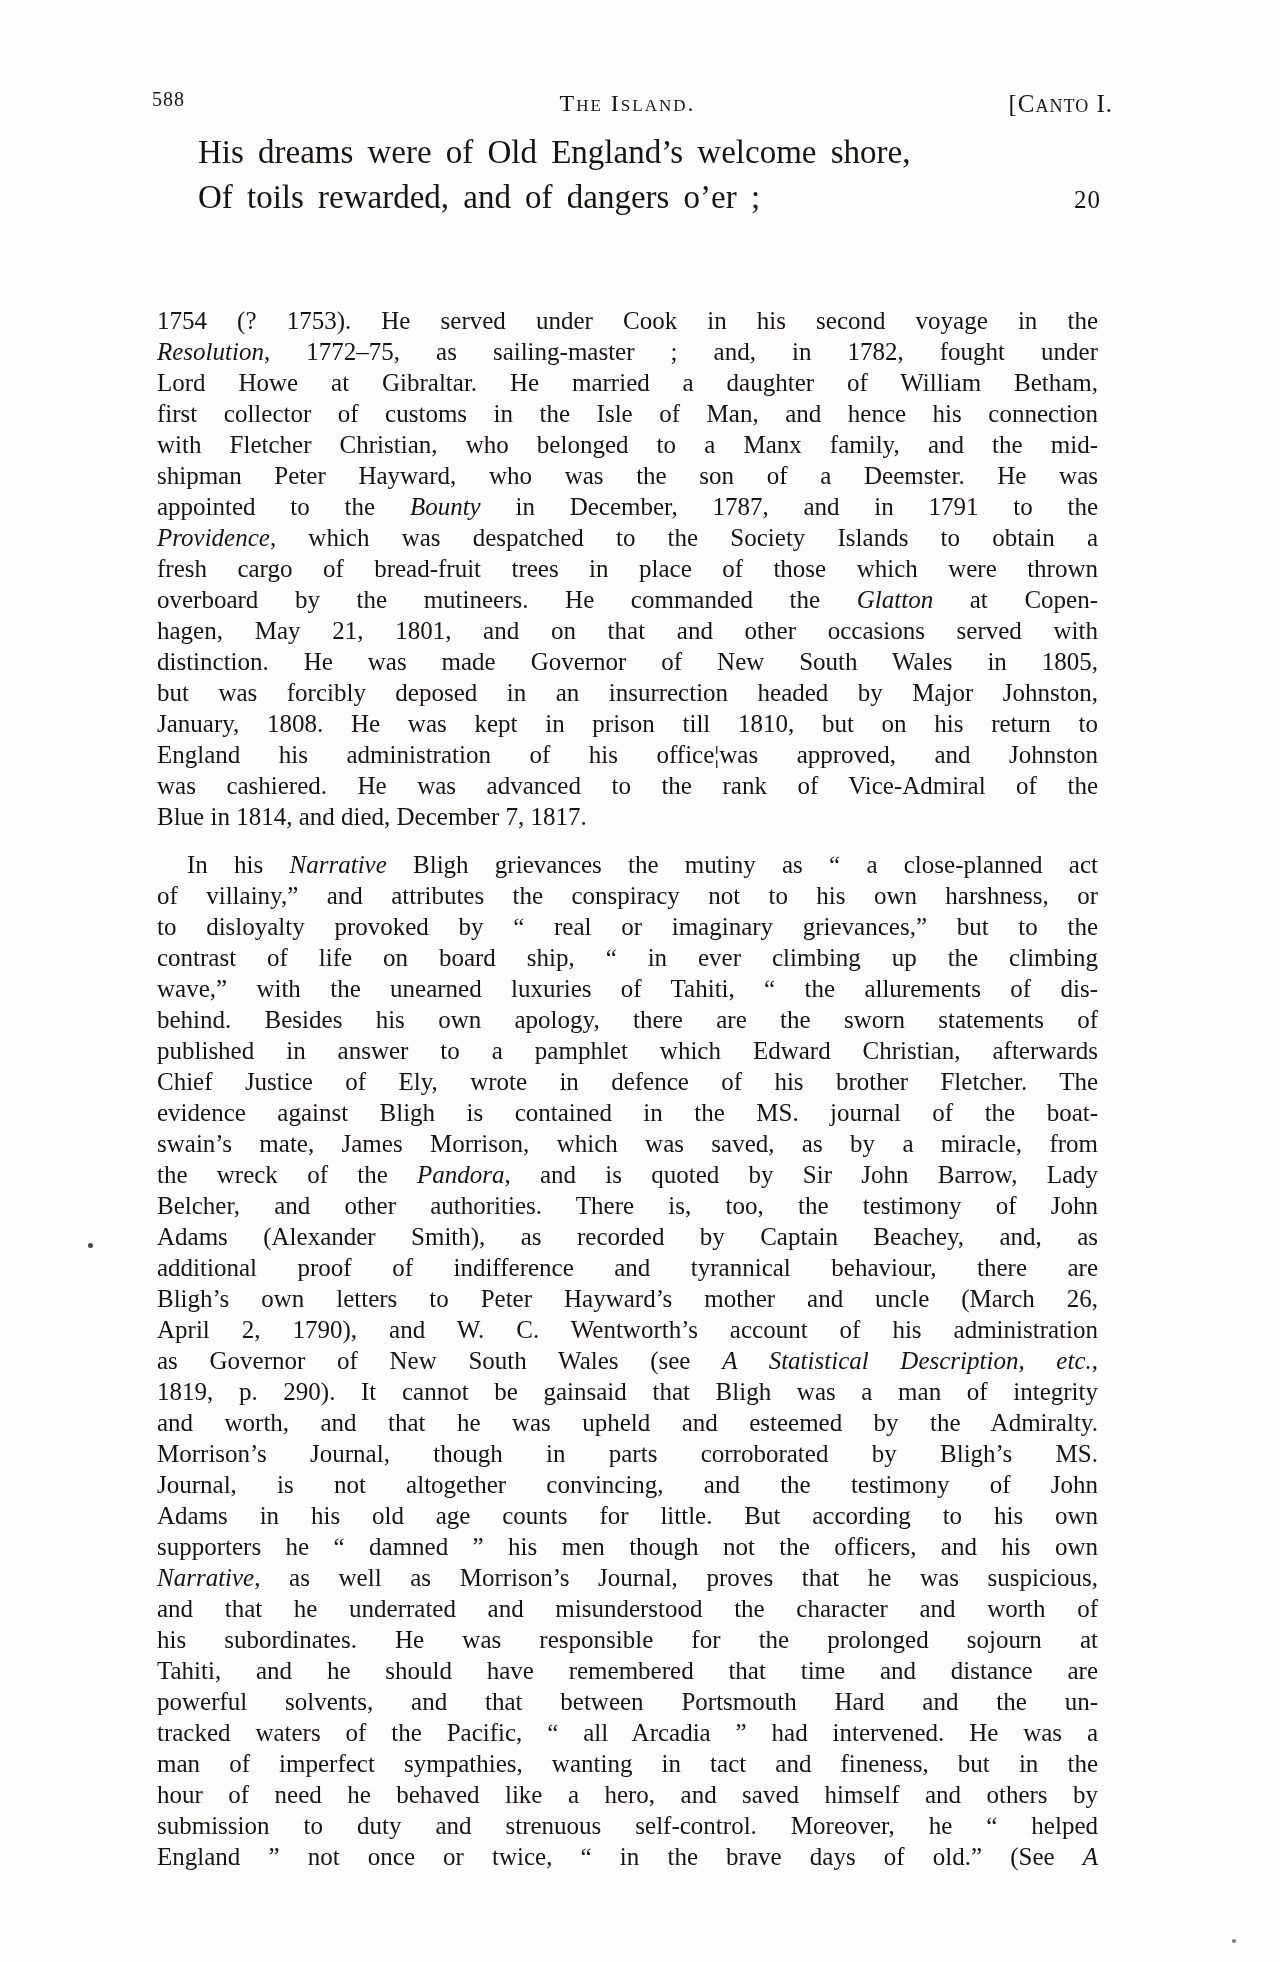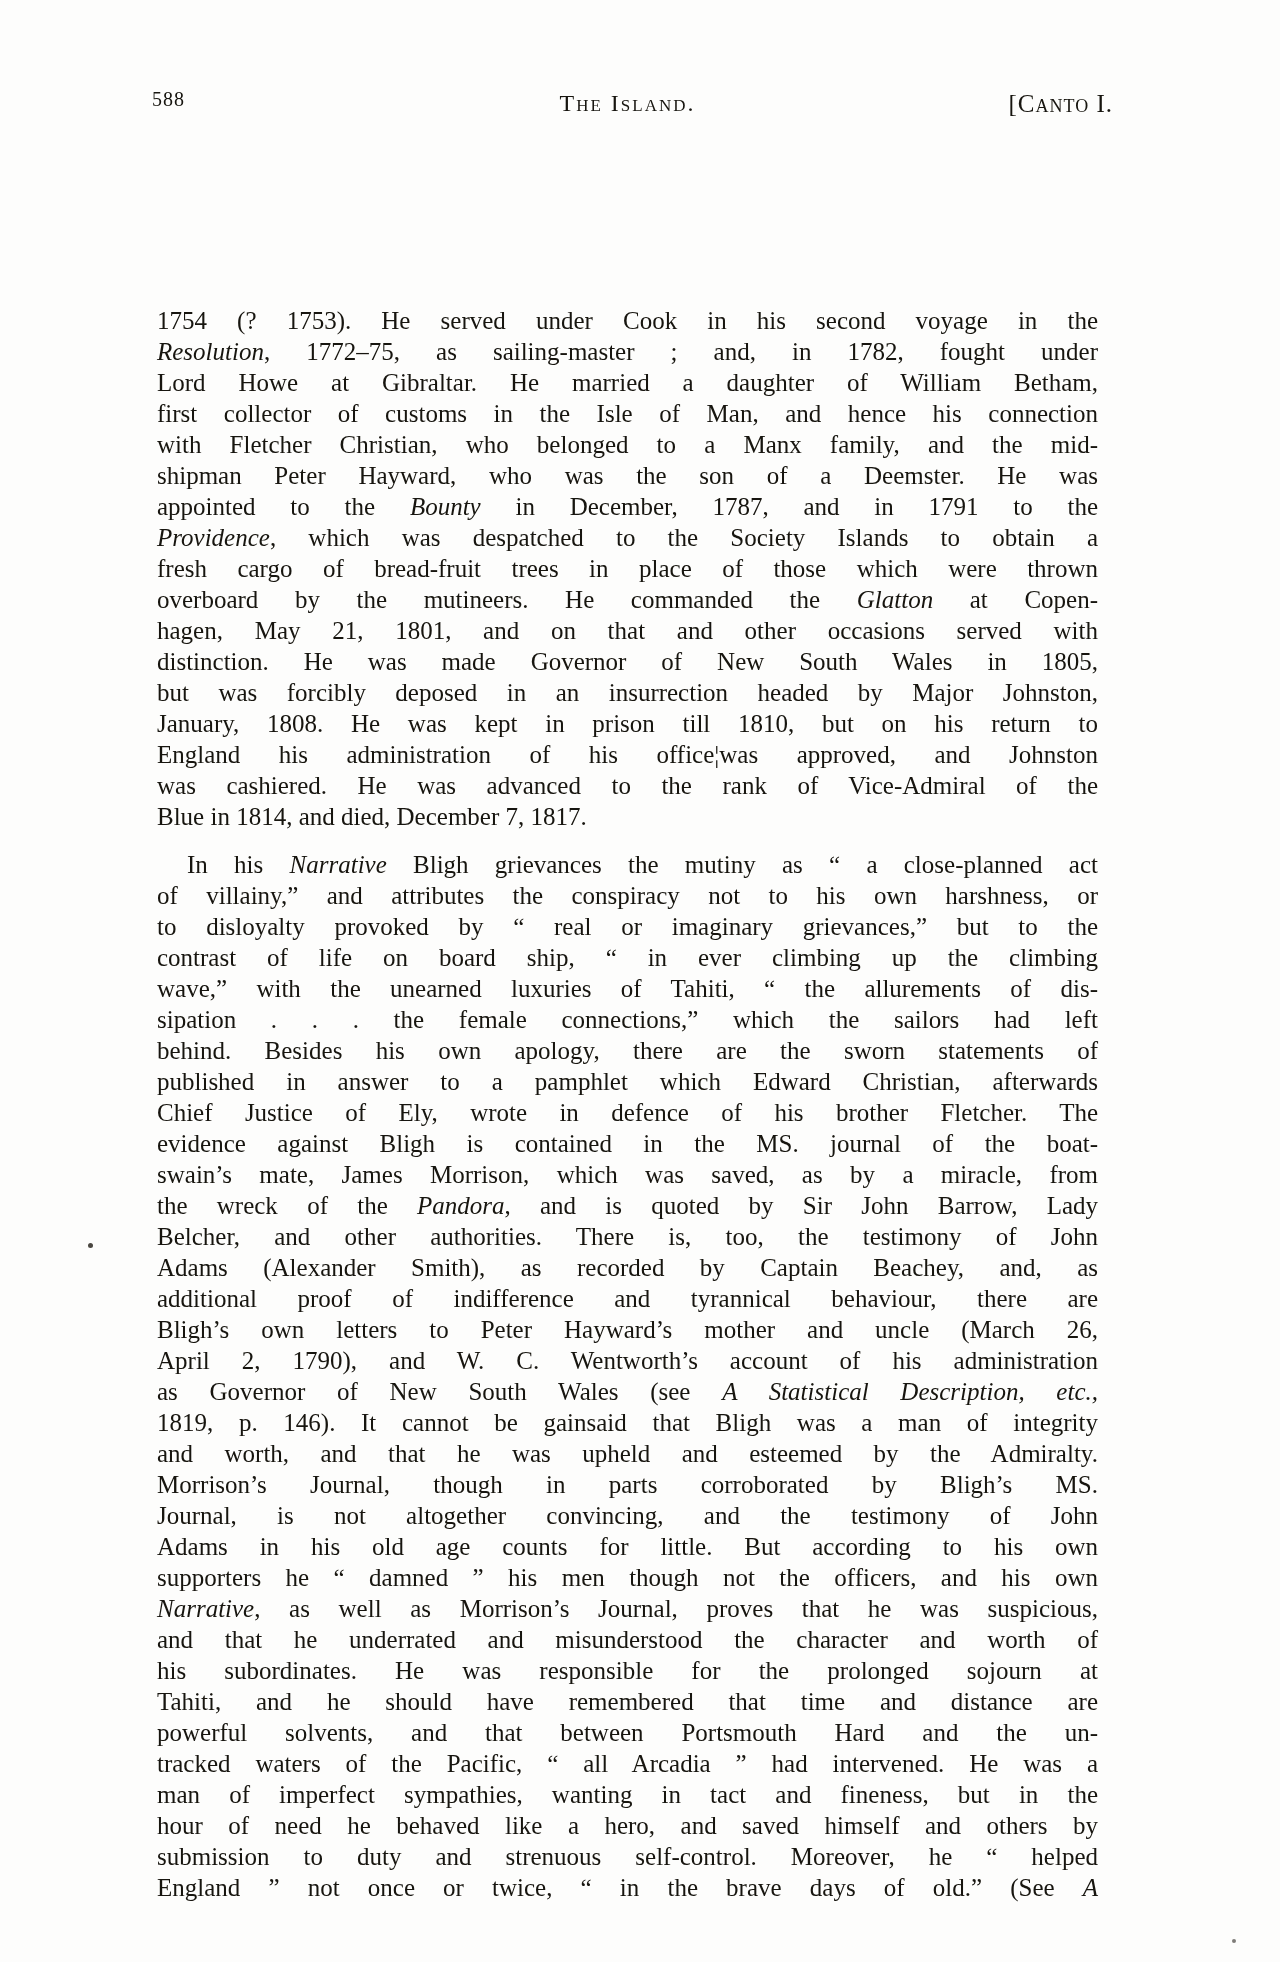--- a/index.html
+++ b/index.html
@@ -107,20 +107,27 @@
 <body>
 
 <div class="page">
 
   <div class="header">
     <span class="page-number">588</span>
     <span class="running-title">The Island.</span>
     <span class="canto-label">[Canto I.</span>
   </div>
 
+  <div class="verse-block">
+    <div class="verse-lines">
+      <div class="verse-line">His dreams were of Old England’s welcome shore,</div>
+      <div class="verse-line">Of toils rewarded, and of dangers o’er ;</div>
+    </div>
+    <span class="verse-number">20</span>
+  </div>
 
   <div class="note-block">
       <div class="note-para">
         <div class="note-line"><span>1754 (? 1753). He served under Cook in his second voyage in the</span></div>
         <div class="note-line"><em>Resolution</em><span>, 1772–75, as sailing-master ; and, in 1782, fought under</span></div>
         <div class="note-line"><span>Lord Howe at Gibraltar. He married a daughter of William Betham,</span></div>
         <div class="note-line"><span>first collector of customs in the Isle of Man, and hence his connection</span></div>
         <div class="note-line"><span>with Fletcher Christian, who belonged to a Manx family, and the mid-</span></div>
         <div class="note-line"><span>shipman Peter Hayward, who was the son of a Deemster. He was</span></div>
         <div class="note-line"><span>appointed to the </span><em>Bounty</em><span> in December, 1787, and in 1791 to the</span></div>
@@ -134,34 +141,33 @@
         <div class="note-line"><span>England his administration of his office¦was approved, and Johnston</span></div>
         <div class="note-line"><span>was cashiered. He was advanced to the rank of Vice-Admiral of the</span></div>
         <div class="note-line end"><span>Blue in 1814, and died, December 7, 1817.</span></div>
       </div>
       <div class="note-para indented">
         <div class="note-line"><span>In his </span><em>Narrative</em><span> Bligh grievances the mutiny as “ a close-planned act</span></div>
         <div class="note-line"><span>of villainy,” and attributes the conspiracy not to his own harshness, or</span></div>
         <div class="note-line"><span>to disloyalty provoked by “ real or imaginary grievances,” but to the</span></div>
         <div class="note-line"><span>contrast of life on board ship, “ in ever climbing up the climbing</span></div>
         <div class="note-line"><span>wave,” with the unearned luxuries of Tahiti, “ the allurements of dis-</span></div>
-        <div class="note-line"><span>sipation . . . the female connections,” which the sailors had left</span></div>
         <div class="note-line"><span>behind. Besides his own apology, there are the sworn statements of</span></div>
         <div class="note-line"><span>published in answer to a pamphlet which Edward Christian, afterwards</span></div>
         <div class="note-line"><span>Chief Justice of Ely, wrote in defence of his brother Fletcher. The</span></div>
         <div class="note-line"><span>evidence against Bligh is contained in the MS. journal of the boat-</span></div>
         <div class="note-line"><span>swain’s mate, James Morrison, which was saved, as by a miracle, from</span></div>
         <div class="note-line"><span>the wreck of the </span><em>Pandora</em><span>, and is quoted by Sir John Barrow, Lady</span></div>
         <div class="note-line"><span>Belcher, and other authorities. There is, too, the testimony of John</span></div>
         <div class="note-line"><span>Adams (Alexander Smith), as recorded by Captain Beachey, and, as</span></div>
         <div class="note-line"><span>additional proof of indifference and tyrannical behaviour, there are</span></div>
         <div class="note-line"><span>Bligh’s own letters to Peter Hayward’s mother and uncle (March 26,</span></div>
         <div class="note-line"><span>April 2, 1790), and W. C. Wentworth’s account of his administration</span></div>
         <div class="note-line"><span>as Governor of New South Wales (see </span><em>A Statistical Description, etc.,</em></div>
-        <div class="note-line"><span>1819, p. 146). It cannot be gainsaid that Bligh was a man of integrity</span></div>
+        <div class="note-line"><span>1819, p. 290). It cannot be gainsaid that Bligh was a man of integrity</span></div>
         <div class="note-line"><span>and worth, and that he was upheld and esteemed by the Admiralty.</span></div>
         <div class="note-line"><span>Morrison’s Journal, though in parts corroborated by Bligh’s MS.</span></div>
         <div class="note-line"><span>Journal, is not altogether convincing, and the testimony of John</span></div>
         <div class="note-line"><span>Adams in his old age counts for little. But according to his own</span></div>
         <div class="note-line"><span>supporters he “ damned ” his men though not the officers, and his own</span></div>
         <div class="note-line"><em>Narrative</em><span>, as well as Morrison’s Journal, proves that he was suspicious,</span></div>
         <div class="note-line"><span>and that he underrated and misunderstood the character and worth of</span></div>
         <div class="note-line"><span>his subordinates. He was responsible for the prolonged sojourn at</span></div>
         <div class="note-line"><span>Tahiti, and he should have remembered that time and distance are</span></div>
         <div class="note-line"><span>powerful solvents, and that between Portsmouth Hard and the un-</span></div>

